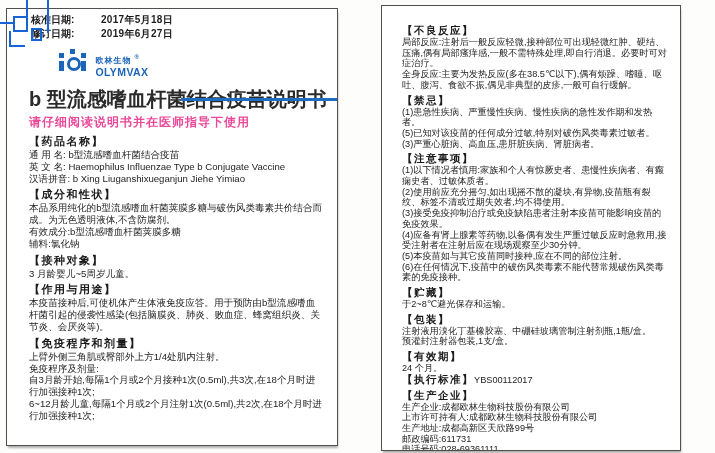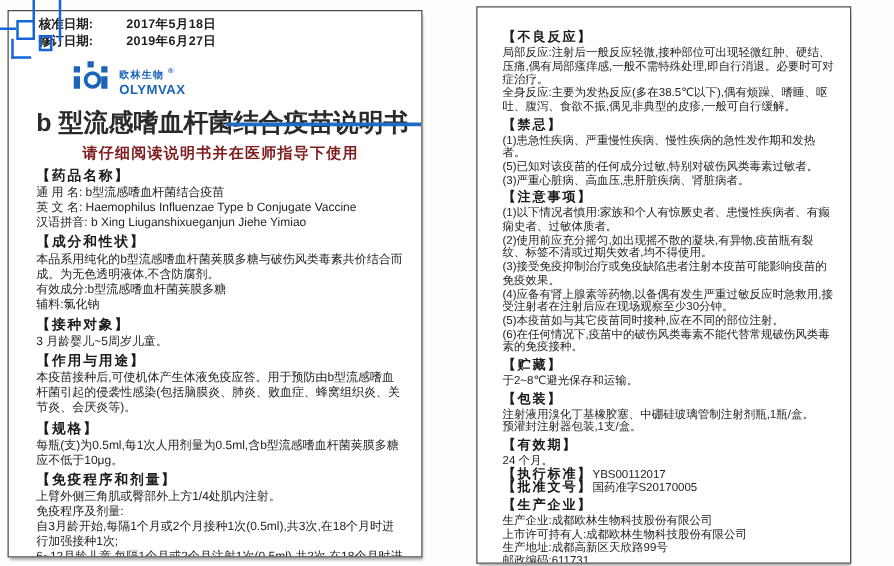--- a/index.html
+++ b/index.html
@@ -45,22 +45,22 @@
   .brand-cn sup{font-size:6px;margin-left:3px;}
   .brand-en{font-size:10.5px;font-weight:bold;line-height:11px;letter-spacing:.4px;}
   .brand-rule{position:absolute;left:122px;top:49px;right:-13px;height:3px;background:#1f6cc5;}
 
   
   .doc-title{
     font-size:20px;font-weight:bold;color:#2a2a2a;
     text-align:center;margin:10px 0 0 0;line-height:24px;white-space:nowrap;
   }
   .doc-subtitle{
-    font-size:12px;font-weight:bold;color:#7f1d1d;
-    text-align:center;margin:4px 0 0 0;line-height:14px;letter-spacing:1px;
+    font-size:12px;font-weight:bold;color:#ec4899;
+    text-align:left;margin:4px 0 0 0;line-height:14px;letter-spacing:1px;
   }
 
   
   .sections{margin-top:6px;}
   .sec-head{font-weight:bold;color:#1b1b1b;letter-spacing:1.5px;}
   .panel-left .sec-head{font-size:11px;line-height:13px;margin:4px 0 1px;}
   .panel-right .sec-head{font-size:10.5px;line-height:12px;margin:3px 0 1px;}
   .section p{margin:0;color:#242424;}
   .panel-left .section p{font-size:9.6px;line-height:11.8px;}
   .panel-right .section p{font-size:9.2px;line-height:10.7px;}
@@ -124,24 +124,20 @@
         </div>
         <div class="section">
           <div class="sec-head">【接种对象】</div>
           <p>3 月龄婴儿~5周岁儿童。</p>
         </div>
         <div class="section">
           <div class="sec-head">【作用与用途】</div>
           <p>本疫苗接种后,可使机体产生体液免疫应答。用于预防由b型流感嗜血杆菌引起的侵袭性感染(包括脑膜炎、肺炎、败血症、蜂窝组织炎、关节炎、会厌炎等)。</p>
         </div>
         <div class="section">
-          <div class="sec-head">【规格】</div>
-          <p>每瓶(支)为0.5ml,每1次人用剂量为0.5ml,含b型流感嗜血杆菌荚膜多糖应不低于10μg。</p>
-        </div>
-        <div class="section">
           <div class="sec-head">【免疫程序和剂量】</div>
           <p>上臂外侧三角肌或臀部外上方1/4处肌内注射。</p>
           <p>免疫程序及剂量:</p>
           <p>自3月龄开始,每隔1个月或2个月接种1次(0.5ml),共3次,在18个月时进行加强接种1次;</p>
           <p>6~12月龄儿童,每隔1个月或2个月注射1次(0.5ml),共2次,在18个月时进行加强接种1次;</p>
         </div>
       </div>
   </div>
 
   <div class="panel panel-right">
@@ -176,23 +172,20 @@
           <p>预灌封注射器包装,1支/盒。</p>
         </div>
         <div class="section">
           <div class="sec-head">【有效期】</div>
           <p>24 个月。</p>
         </div>
         <div class="section">
           <p class="sec-inline"><span class="sec-head-inline">【执行标准】</span><span>YBS00112017</span></p>
         </div>
         <div class="section">
-          <p class="sec-inline"><span class="sec-head-inline">【批准文号】</span><span>国药准字S20170005</span></p>
-        </div>
-        <div class="section">
           <div class="sec-head">【生产企业】</div>
           <p>生产企业:成都欧林生物科技股份有限公司</p>
           <p>上市许可持有人:成都欧林生物科技股份有限公司</p>
           <p>生产地址:成都高新区天欣路99号</p>
           <p>邮政编码:611731</p>
           <p>电话号码:028-69361111</p>
           <p>传真号码:028-69361100</p>
         </div>
       </div>
   </div>

